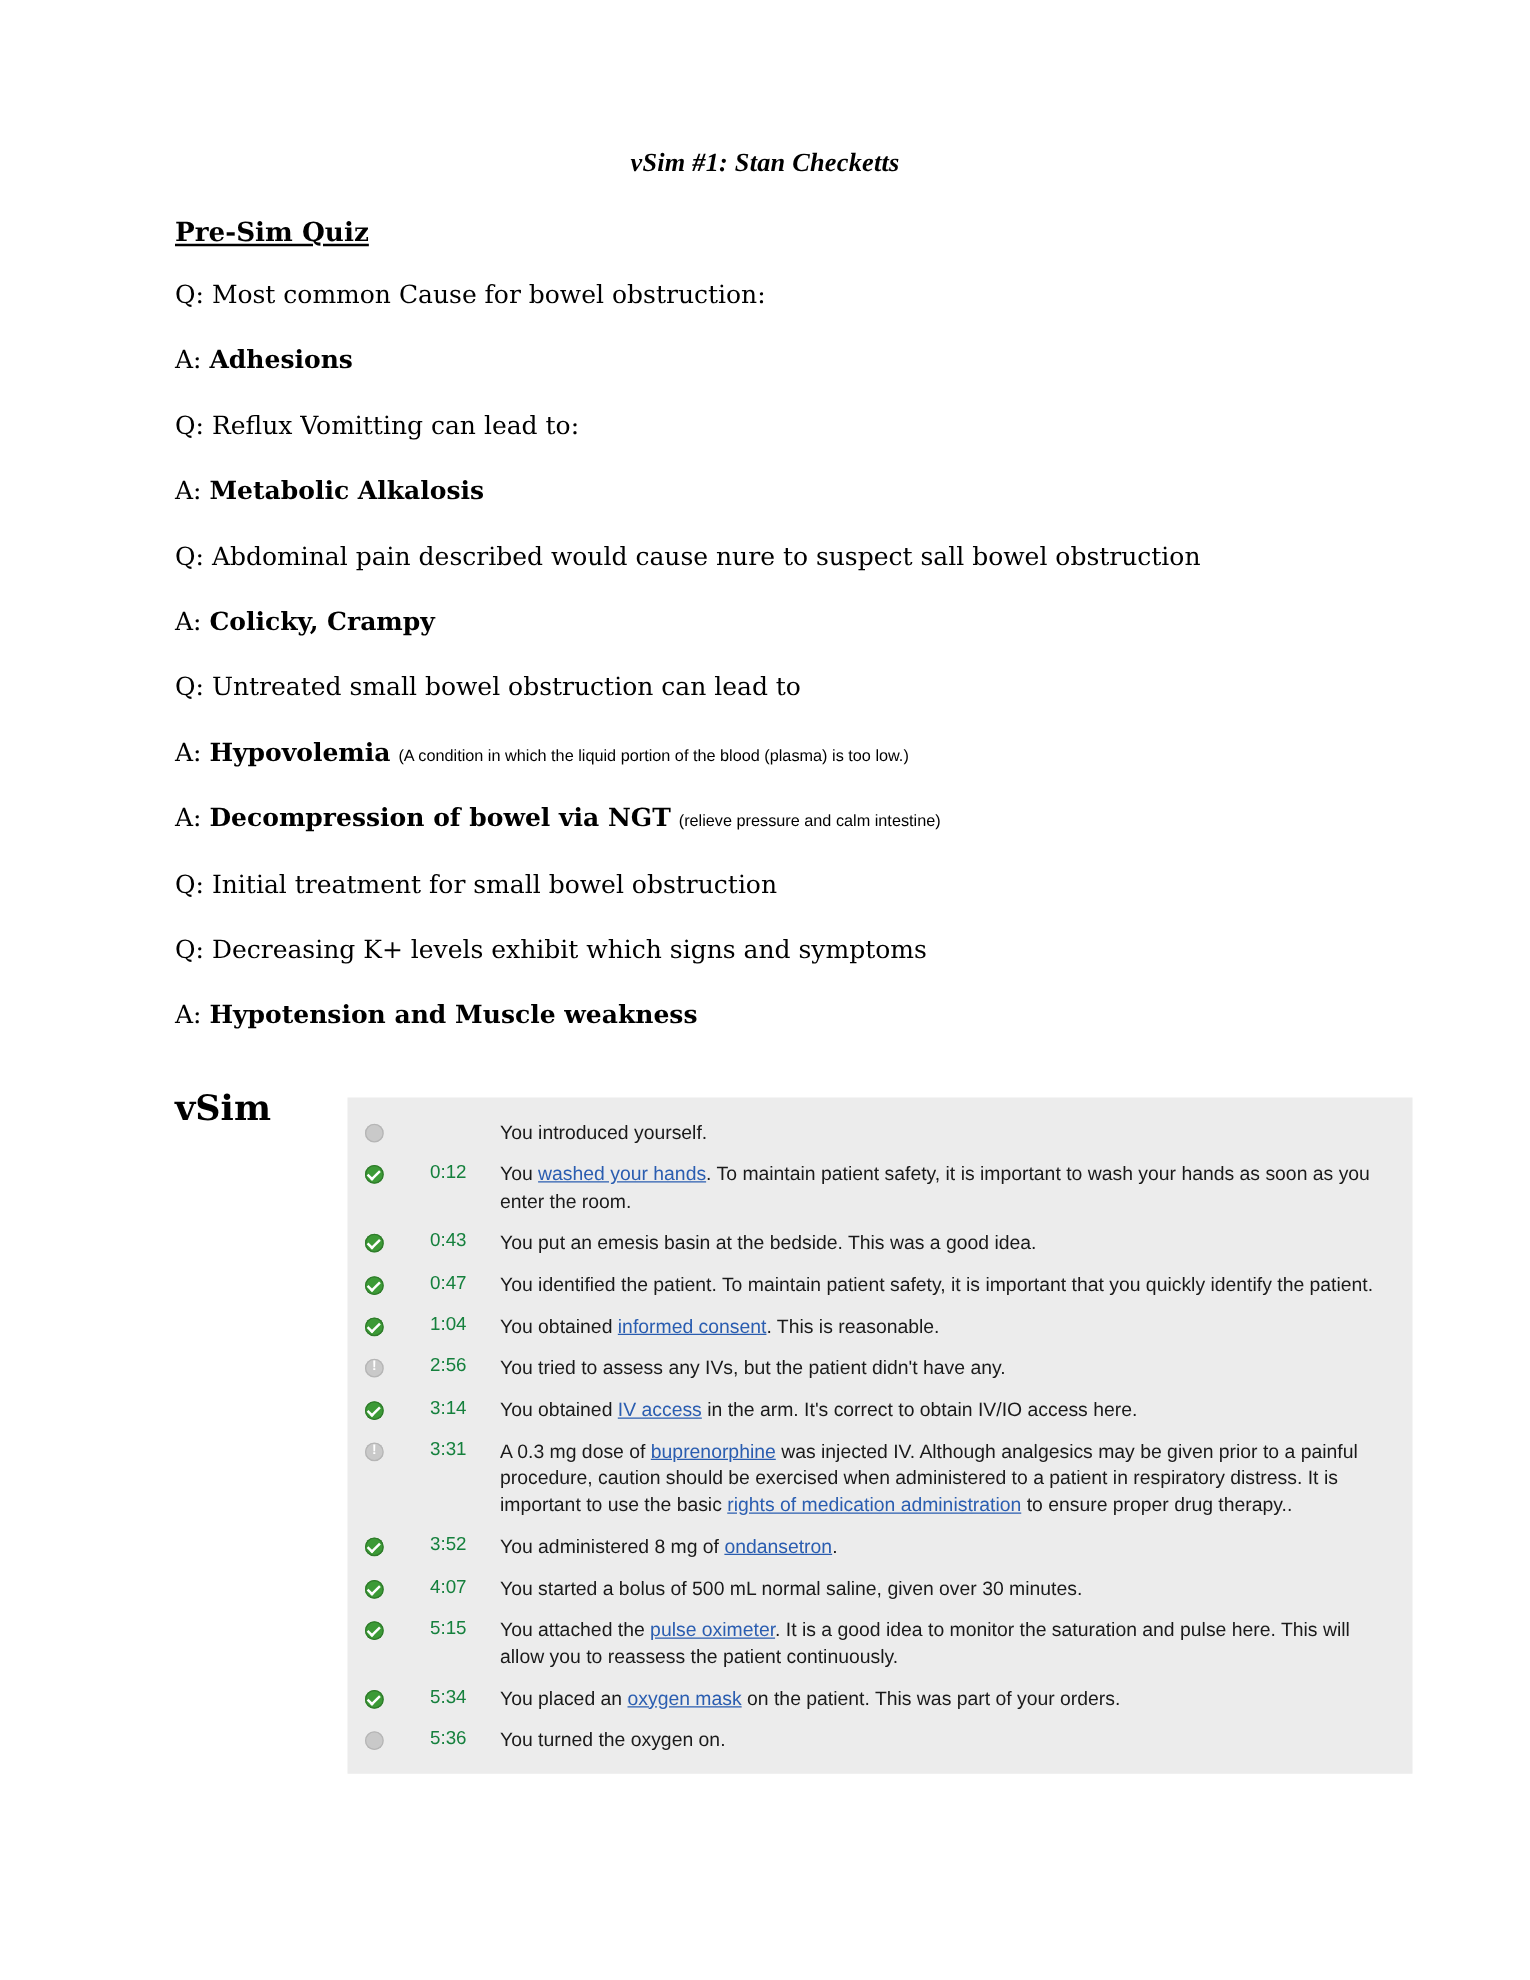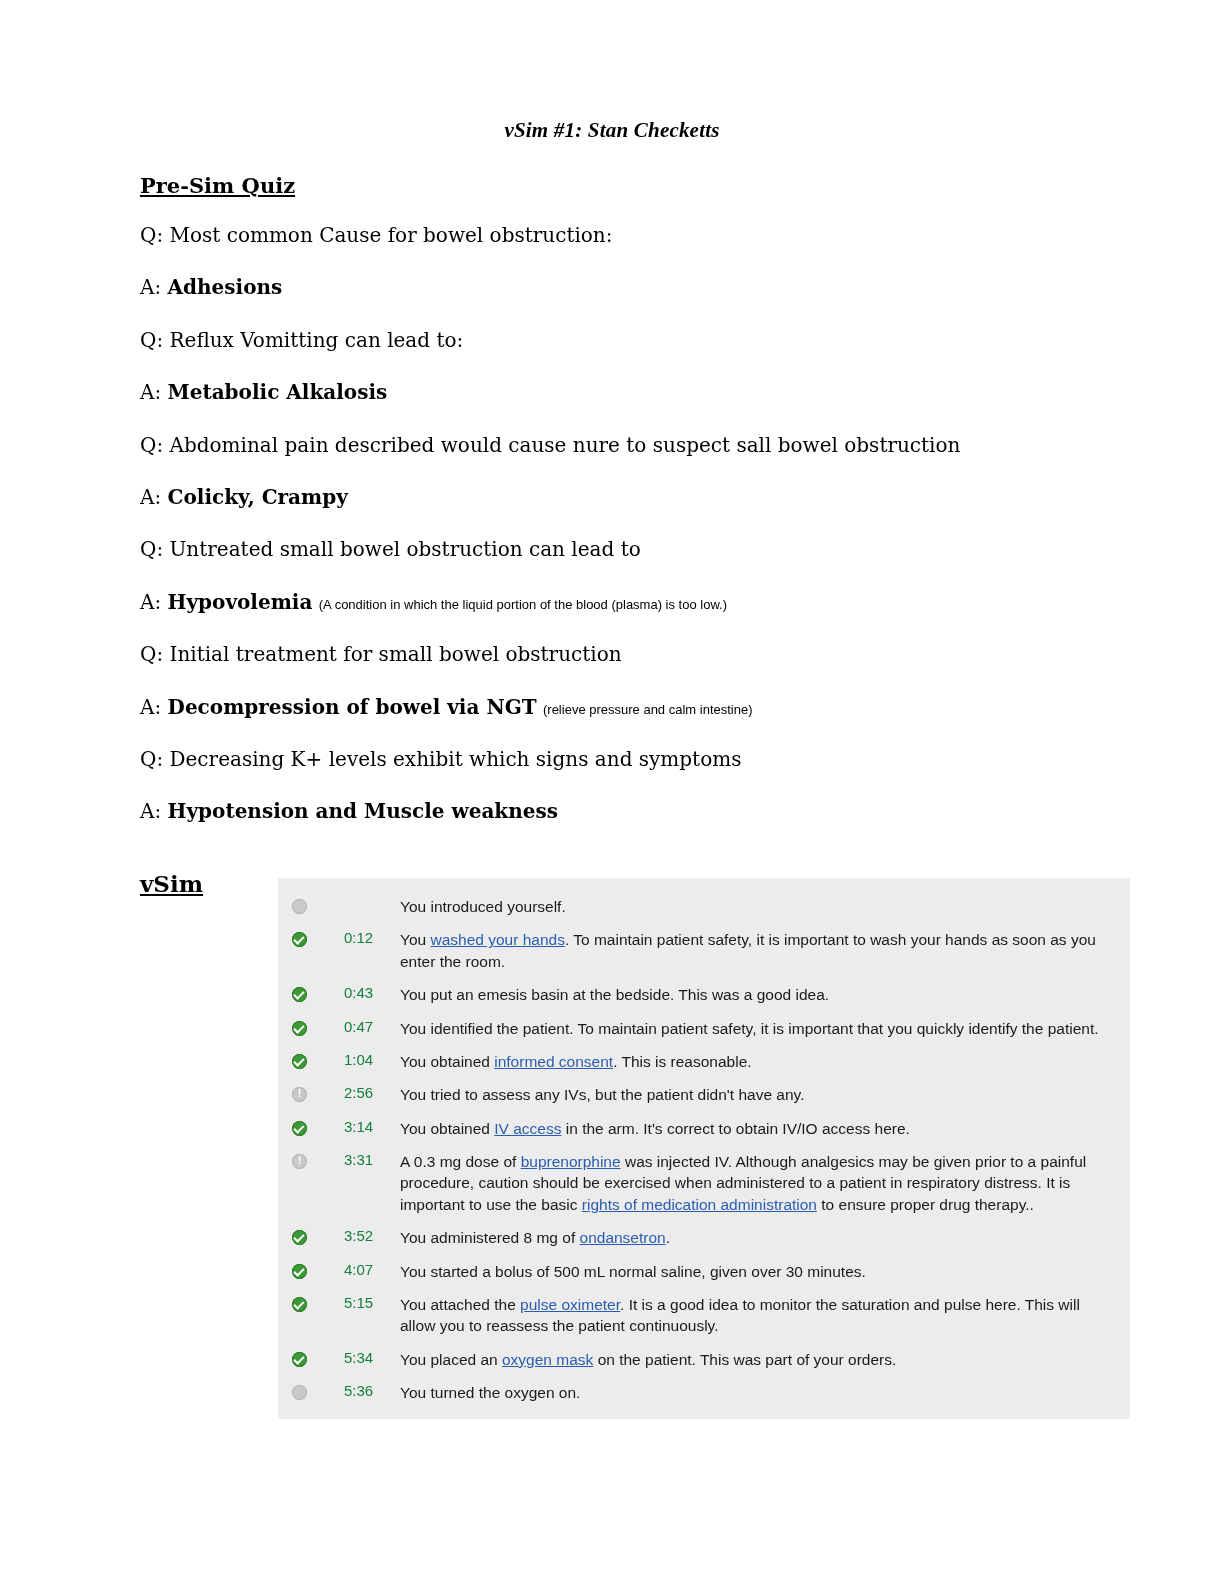--- a/index.html
+++ b/index.html
@@ -50,22 +50,21 @@
   .qa-line.answer .ans {
     font-weight: bold;
   }
   .qa-line .tail {
     font-family: "Liberation Sans", sans-serif;
     font-size: 13px;
     font-weight: normal;
   }
   .vsim-head {
     font-weight: bold;
-    font-size: 23px;
-    text-decoration: underline;
+    font-size: 28px;
     font-family: "DejaVu Serif", serif;
     position: absolute;
     left: 140px;
     top: 870px;
   }
   .log-panel {
     position: absolute;
     left: 278px;
     top: 878px;
     width: 852px;
@@ -159,22 +158,22 @@
 
   <div id="qa-container">
       <div class="qa-line"><span class="lead">Q:</span> <span class="">Most common Cause for bowel obstruction:</span></div>
       <div class="qa-line answer"><span class="lead">A:</span> <span class="ans">Adhesions</span></div>
       <div class="qa-line"><span class="lead">Q:</span> <span class="">Reflux Vomitting can lead to:</span></div>
       <div class="qa-line answer"><span class="lead">A:</span> <span class="ans">Metabolic Alkalosis</span></div>
       <div class="qa-line"><span class="lead">Q:</span> <span class="">Abdominal pain described would cause nure to suspect sall bowel obstruction</span></div>
       <div class="qa-line answer"><span class="lead">A:</span> <span class="ans">Colicky, Crampy</span></div>
       <div class="qa-line"><span class="lead">Q:</span> <span class="">Untreated small bowel obstruction can lead to</span></div>
       <div class="qa-line answer"><span class="lead">A:</span> <span class="ans">Hypovolemia</span> <span class="tail">(A condition in which the liquid portion of the blood (plasma) is too low.)</span></div>
+      <div class="qa-line answer"><span class="lead">A:</span> <span class="ans">Decompression of bowel via NGT</span> <span class="tail">(relieve pressure and calm intestine)</span></div>
       <div class="qa-line"><span class="lead">Q:</span> <span class="">Initial treatment for small bowel obstruction</span></div>
-      <div class="qa-line answer"><span class="lead">A:</span> <span class="ans">Decompression of bowel via NGT</span> <span class="tail">(relieve pressure and calm intestine)</span></div>
       <div class="qa-line"><span class="lead">Q:</span> <span class="">Decreasing K+ levels exhibit which signs and symptoms</span></div>
       <div class="qa-line answer"><span class="lead">A:</span> <span class="ans">Hypotension and Muscle weakness</span></div>
     </div>
 
   <div class="vsim-head">vSim</div>
 
   <div class="log-panel">
     <div id="log-container">
         <div class="log-row">
           <div class="log-icon">

